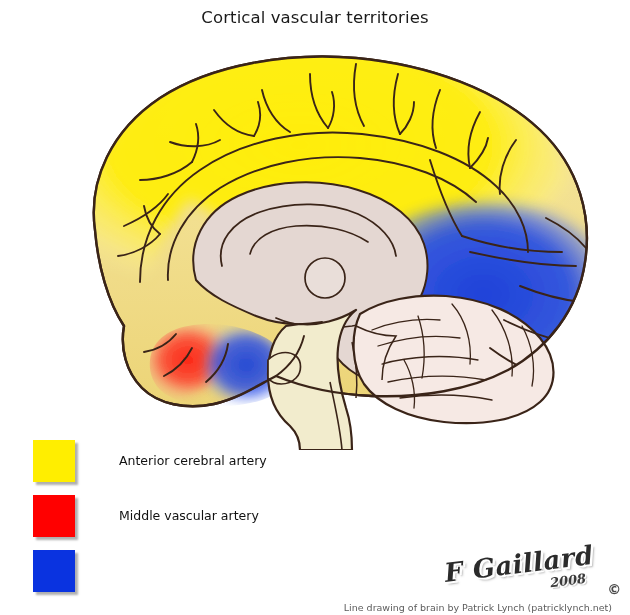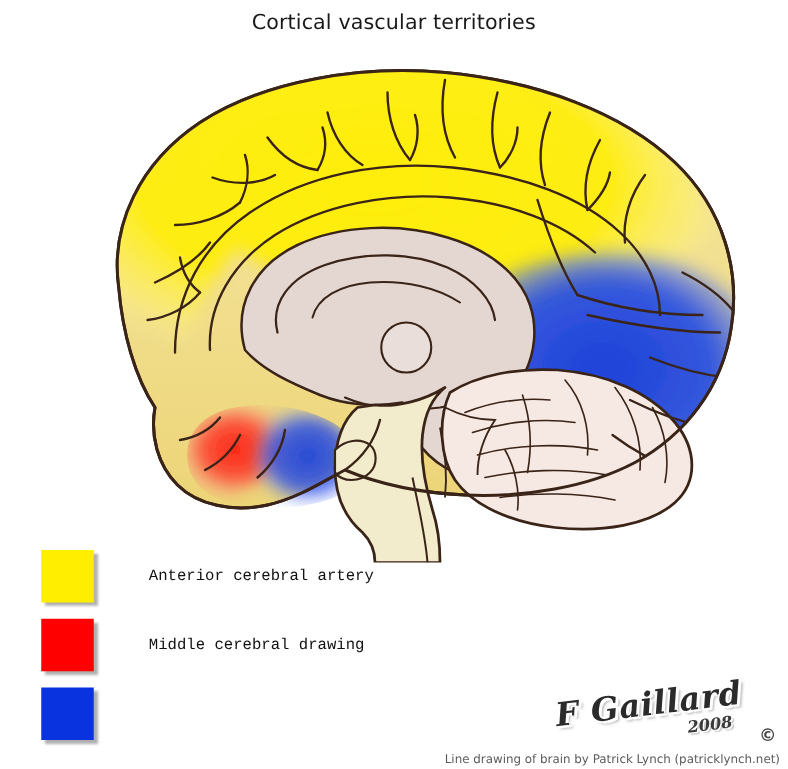--- a/index.html
+++ b/index.html
@@ -51,21 +51,20 @@
     width: 42px;
     height: 42px;
     flex: 0 0 42px;
     box-shadow: 3px 3px 2px rgba(110,110,110,0.55);
   }
   .legend-label {
     margin-left: 44px;
     font-size: 12.5px;
     color: #111111;
     white-space: nowrap;
-    font-family: Liberation Mono, monospace;
   }
   #signature {
     position: absolute;
     right: 36px;
     bottom: 36px;
     font-family: "DejaVu Serif", "Liberation Serif", serif;
     font-style: italic;
     font-weight: bold;
     font-size: 26px;
     color: #2b2b2b;
@@ -99,21 +98,21 @@
     text-shadow: 1px 1px 0 #ffffff;
     letter-spacing: -0.2px;
     white-space: nowrap;
   }
   #radiopaedia-mark .copy-glyph {
     font-size: 14px;
     margin-right: 1px;
   }
   #attribution {
     position: absolute;
-    right: 6px;
+    right: 18px;
     bottom: 2px;
     font-size: 9.5px;
     color: #5c5c5c;
     white-space: nowrap;
   }
 </style>
 </head>
 <body>
 
 <div id="figure-title">Cortical vascular territories</div>
@@ -354,21 +353,21 @@
            C108,272 98,236 95,200 Z" fill="none" stroke="#3a2418" stroke-width="2.4" stroke-linejoin="round"></path>
 </svg>
 
 <div id="legend">
   <div class="legend-row">
     <div class="legend-swatch" style="background:#FFEE00"></div>
     <div class="legend-label">Anterior cerebral artery</div>
   </div>
   <div class="legend-row">
     <div class="legend-swatch" style="background:#FF0000"></div>
-    <div class="legend-label">Middle cerebral drawing</div>
+    <div class="legend-label">Middle vascular artery</div>
   </div>
   <div class="legend-row">
     <div class="legend-swatch" style="background:#0a33e0"></div>
   </div>
 </div>
 
 <div id="signature">F Gaillard</div>
 <div id="signature-year">2008</div>
 <div id="radiopaedia-mark">
   <span class="copy-glyph">©</span>

